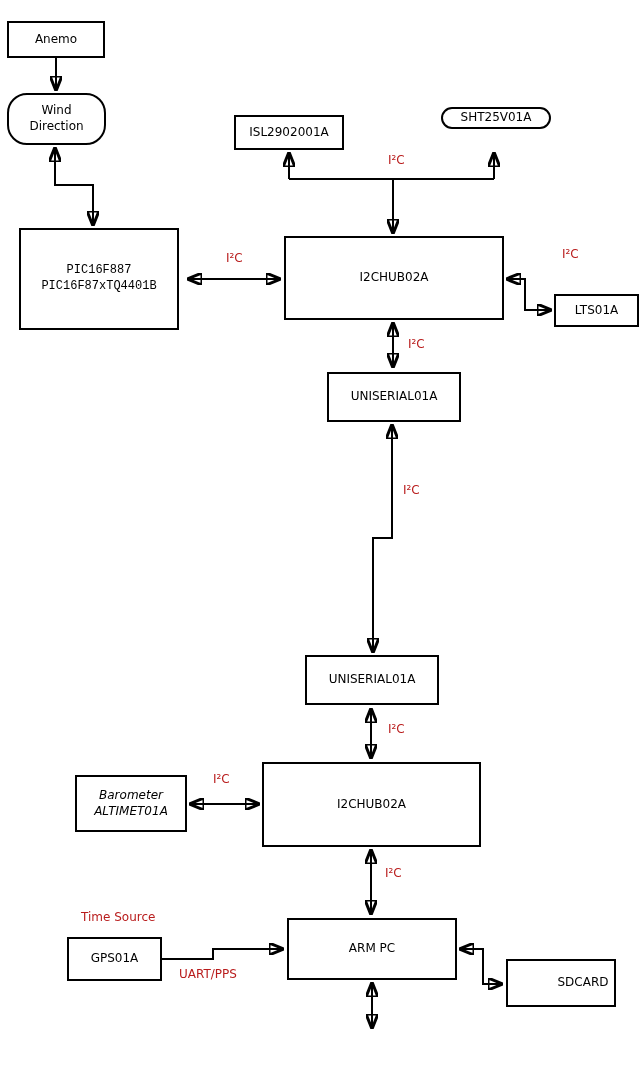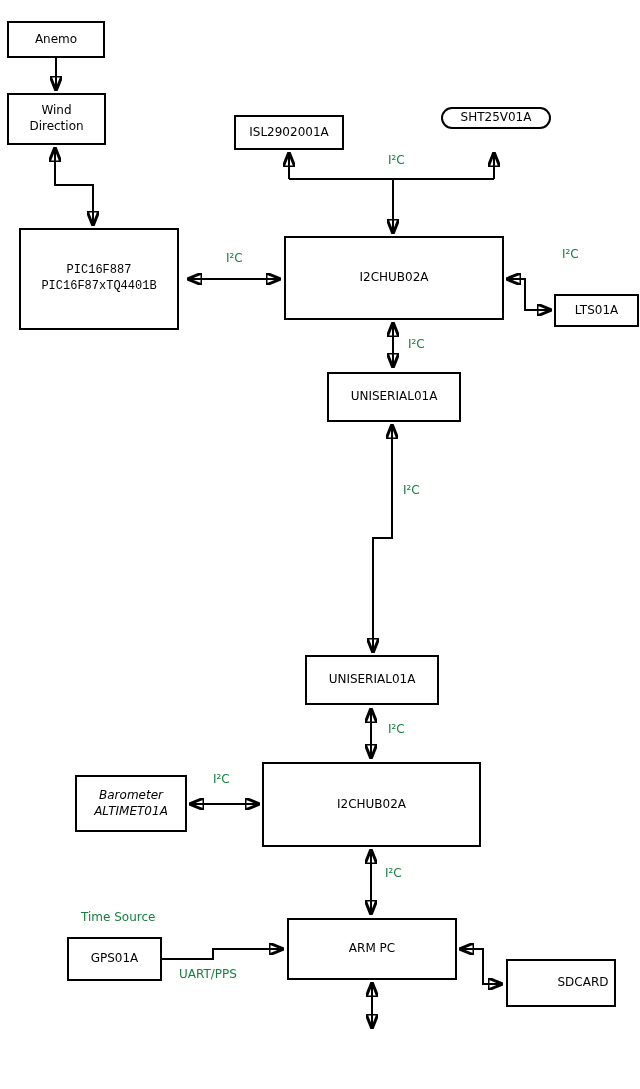--- a/index.html
+++ b/index.html
@@ -26,21 +26,21 @@
     align-items: center;
     justify-content: center;
     text-align: center;
     font-size: 12px;
     line-height: 1.3;
     color: #000000;
   }
   .lbl {
     position: absolute;
     font-size: 12px;
-    color: #15803d;
+    color: #b91c1c;
     white-space: nowrap;
   }
   #edges {
     position: absolute;
     left: 0;
     top: 0;
     width: 640px;
     height: 1089px;
   }
   #edges path, #edges line {
@@ -78,21 +78,21 @@
     <path d="M371,849 V915" marker-start="url(#arr)" marker-end="url(#arr)"></path>
     <path d="M162,959 H213 V949 H284" marker-end="url(#arr)"></path>
     <path d="M459,949 H483 V984 H503" marker-start="url(#arr)" marker-end="url(#arr)"></path>
     <path d="M372,982 V1029" marker-start="url(#arr)" marker-end="url(#arr)"></path>
   </svg>
 
   <div class="node" style="left:7px; top:2px; width:98px; height:37px;margin-top:19px;">
     <span>Anemo</span>
   </div>
 
-  <div class="node" style="left:7px; top:93px; width:99px; height:52px;">
+  <div class="node" style="left:7px; top:93px; width:99px; height:52px;border-radius:20px;">
     <span>Wind</span>
     <span>Direction</span>
   </div>
 
   <div class="node" style="left:19px; top:228px; width:160px; height:102px;font-family:Liberation Mono, monospace;">
     <span>PIC16F887</span>
     <span>PIC16F87xTQ4401B</span>
   </div>
 
   <div class="node" style="left:234px; top:115px; width:110px; height:35px;">

